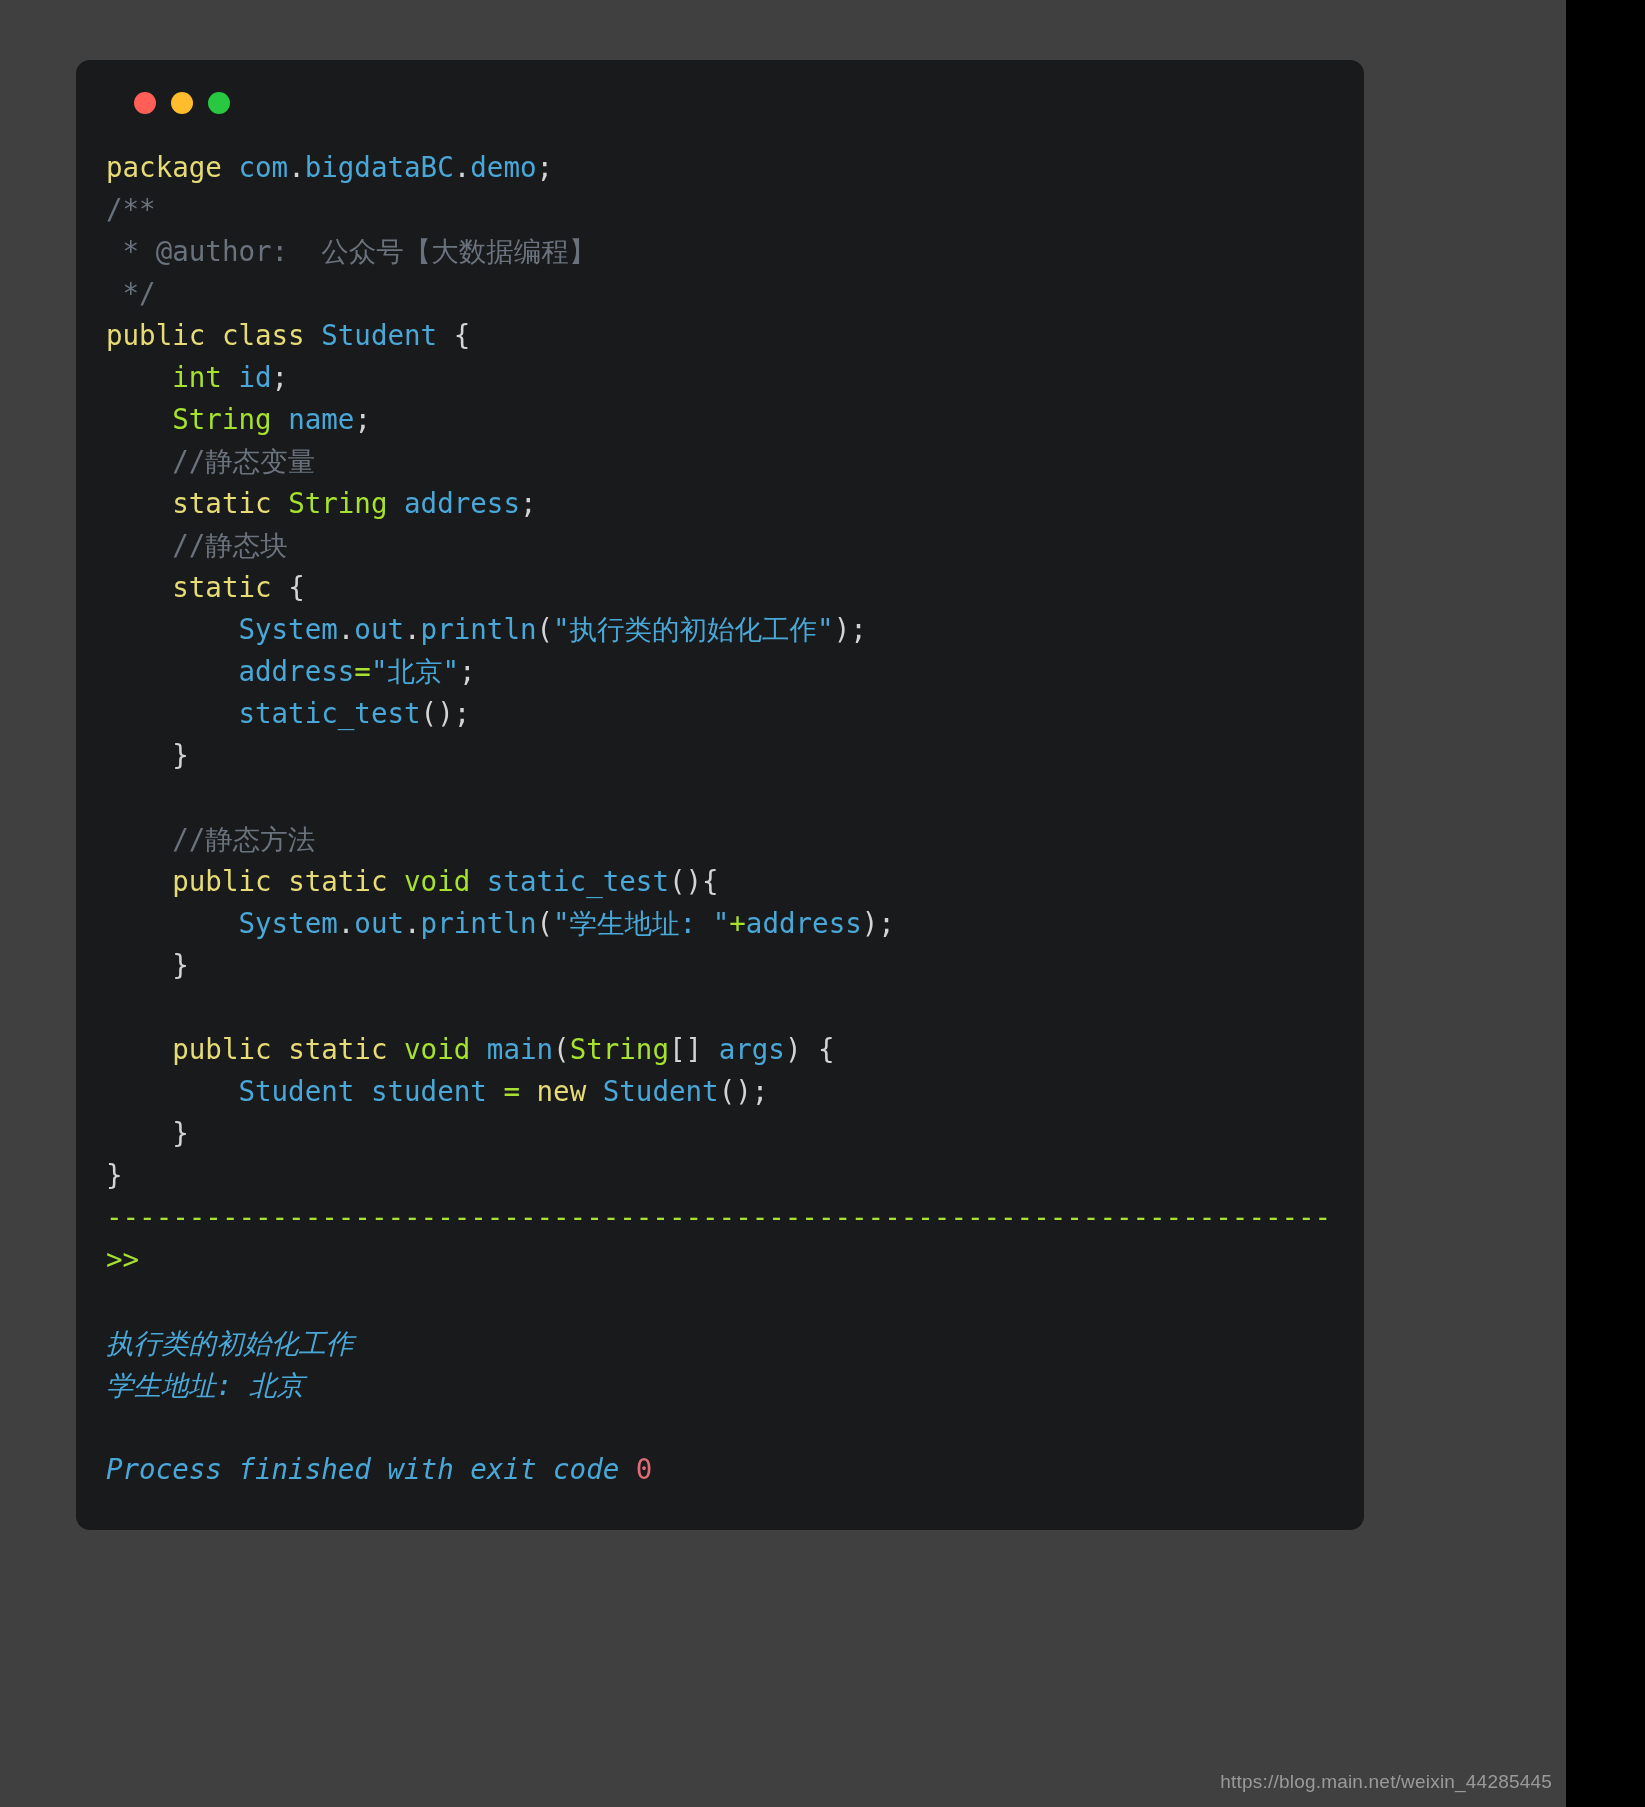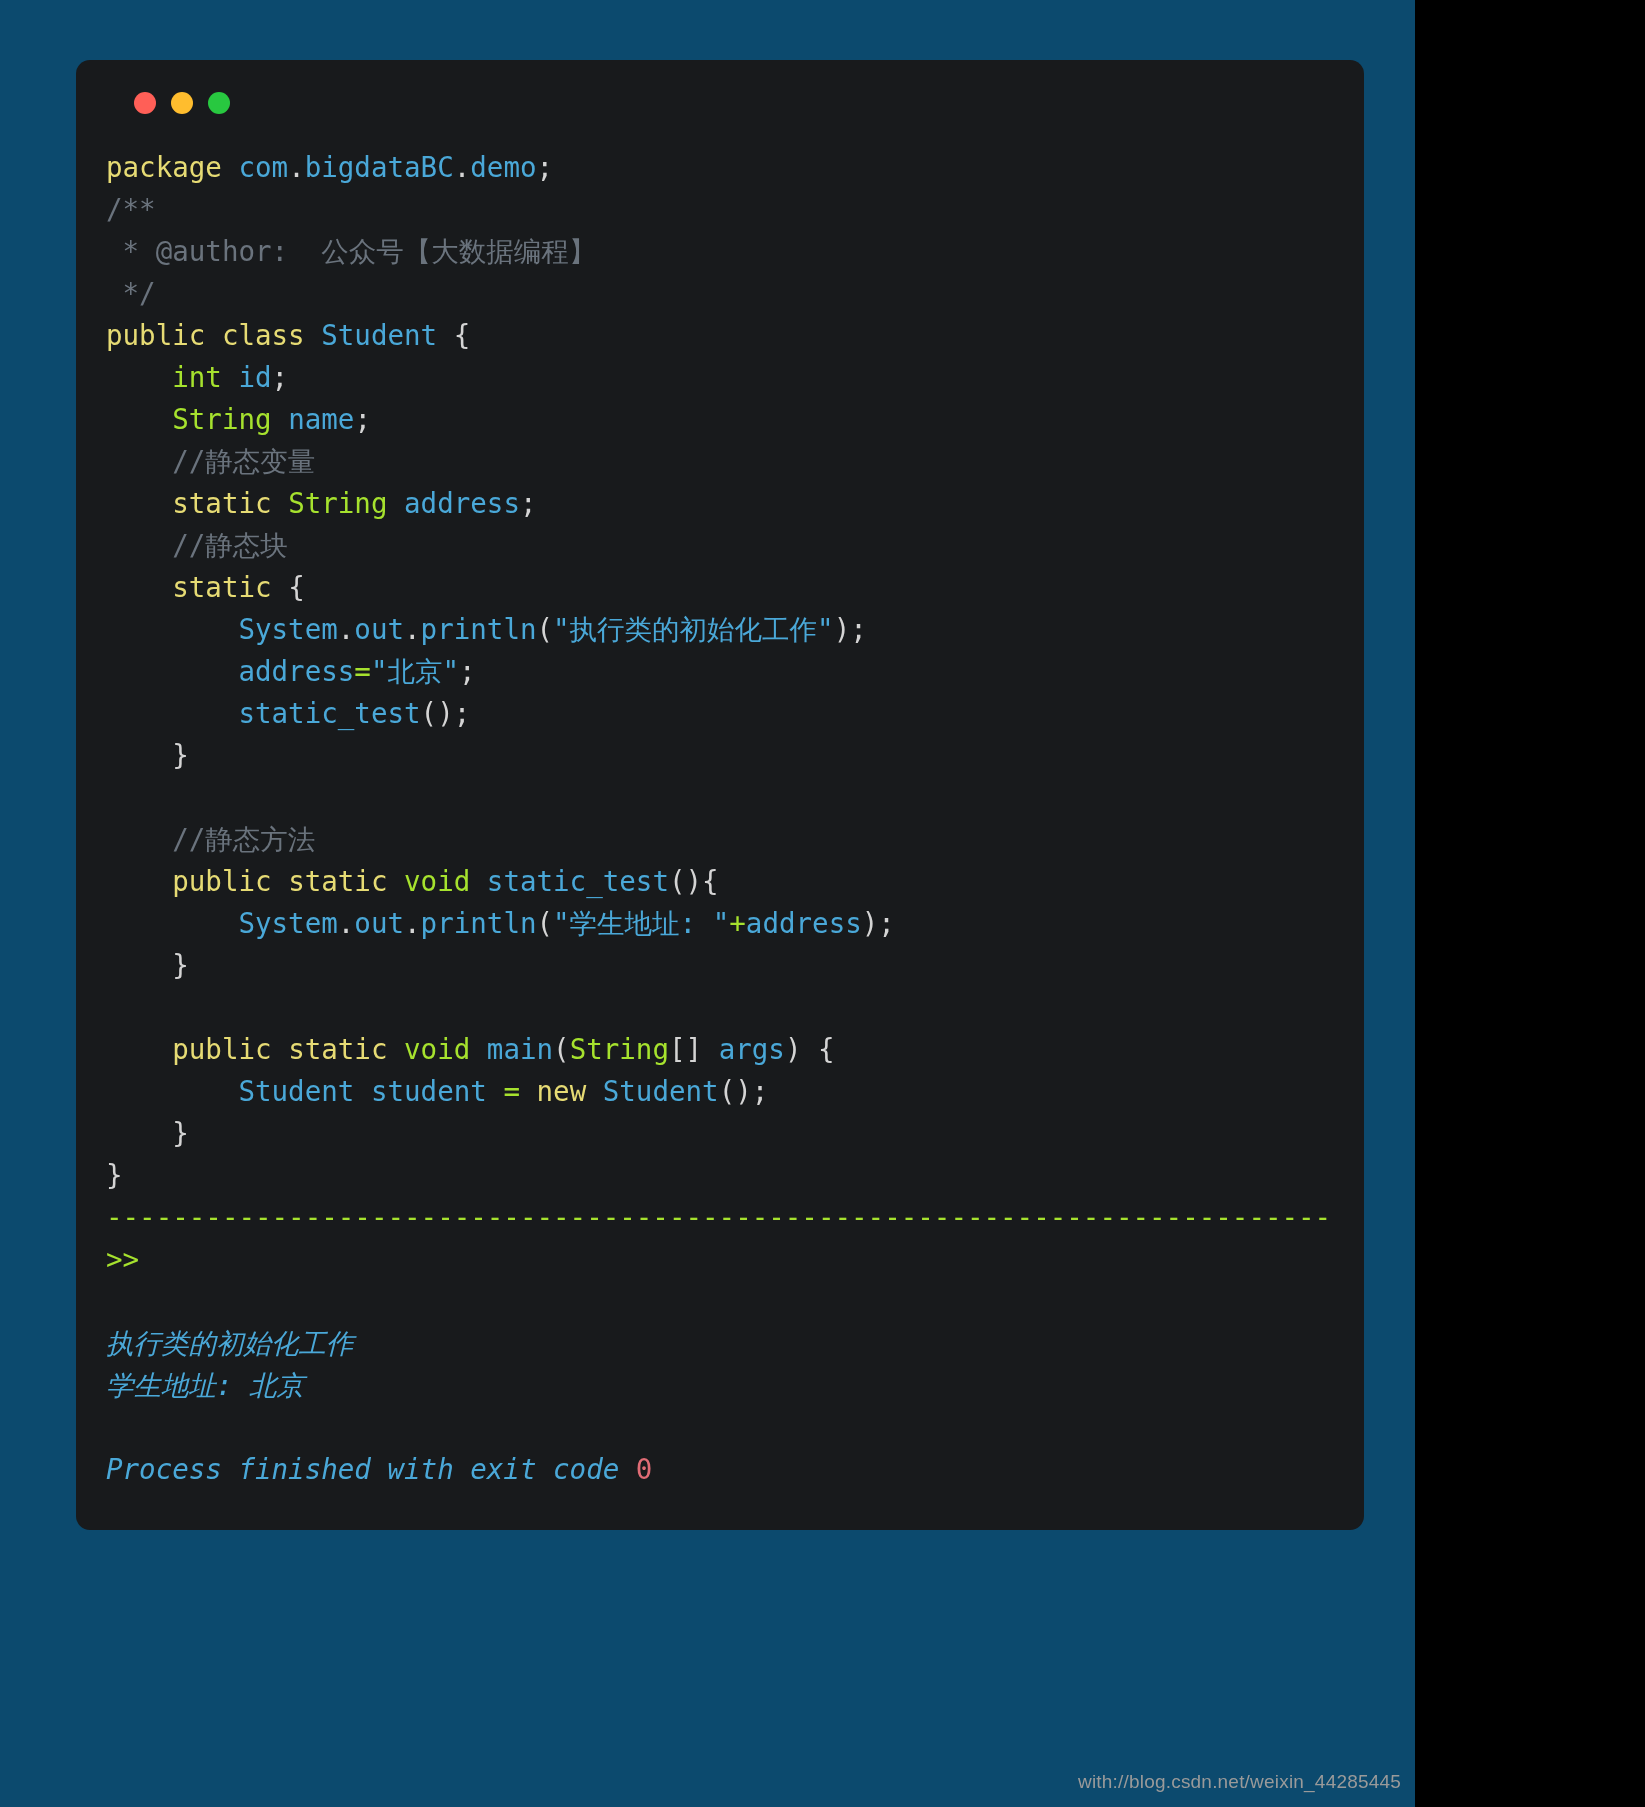--- a/index.html
+++ b/index.html
@@ -10,23 +10,23 @@
     height: 1807px;
     overflow: hidden;
   }
   body {
     font-family: "DejaVu Sans Mono", monospace;
     position: relative;
   }
 
   .page {
     position: relative;
-    width: 1415px;
+    width: 1566px;
     height: 1807px;
-    background: #0c4a6e;
+    background: #404040;
   }
 
   .code-card {
     position: absolute;
     left: 76px;
     top: 60px;
     width: 1222px;          
     padding: 0 36px 40px 30px;
     background: #181a1c;
     border-radius: 14px;
@@ -105,15 +105,15 @@
       <span class="dot dot-min"></span>
       <span class="dot dot-max"></span>
     </div>
 
     <div class="code-body" id="code-block"><div class="code-line"><span class="kw">package </span><span class="ident">com</span><span class="punc">.</span><span class="ident">bigdataBC</span><span class="punc">.</span><span class="ident">demo</span><span class="punc">;</span></div><div class="code-line"><span class="cmt">/**</span></div><div class="code-line"><span class="cmt"> * @author:  公众号【大数据编程】</span></div><div class="code-line"><span class="cmt"> */</span></div><div class="code-line"><span class="kw">public class </span><span class="ident">Student</span><span class="punc"> {</span></div><div class="code-line"><span class="punc">    </span><span class="type">int</span><span class="punc"> </span><span class="ident">id</span><span class="punc">;</span></div><div class="code-line"><span class="punc">    </span><span class="type">String</span><span class="punc"> </span><span class="ident">name</span><span class="punc">;</span></div><div class="code-line"><span class="cmt">    //静态变量</span></div><div class="code-line"><span class="punc">    </span><span class="kw">static </span><span class="type">String</span><span class="punc"> </span><span class="ident">address</span><span class="punc">;</span></div><div class="code-line"><span class="cmt">    //静态块</span></div><div class="code-line"><span class="punc">    </span><span class="kw">static</span><span class="punc"> {</span></div><div class="code-line"><span class="punc">        </span><span class="ident">System</span><span class="punc">.</span><span class="ident">out</span><span class="punc">.</span><span class="ident">println</span><span class="punc">(</span><span class="str">"执行类的初始化工作"</span><span class="punc">);</span></div><div class="code-line"><span class="punc">        </span><span class="ident">address</span><span class="op">=</span><span class="str">"北京"</span><span class="punc">;</span></div><div class="code-line"><span class="punc">        </span><span class="ident">static_test</span><span class="punc">();</span></div><div class="code-line"><span class="punc">    }</span></div><div class="code-line">&nbsp;</div><div class="code-line"><span class="cmt">    //静态方法</span></div><div class="code-line"><span class="punc">    </span><span class="kw">public static </span><span class="type">void</span><span class="punc"> </span><span class="ident">static_test</span><span class="punc">(){</span></div><div class="code-line"><span class="punc">        </span><span class="ident">System</span><span class="punc">.</span><span class="ident">out</span><span class="punc">.</span><span class="ident">println</span><span class="punc">(</span><span class="str">"学生地址: "</span><span class="op">+</span><span class="ident">address</span><span class="punc">);</span></div><div class="code-line"><span class="punc">    }</span></div><div class="code-line">&nbsp;</div><div class="code-line"><span class="punc">    </span><span class="kw">public static </span><span class="type">void</span><span class="punc"> </span><span class="ident">main</span><span class="punc">(</span><span class="type">String</span><span class="punc">[] </span><span class="ident">args</span><span class="punc">) {</span></div><div class="code-line"><span class="punc">        </span><span class="ident">Student</span><span class="punc"> </span><span class="ident">student</span><span class="punc"> </span><span class="op">=</span><span class="punc"> </span><span class="kw">new </span><span class="ident">Student</span><span class="punc">();</span></div><div class="code-line"><span class="punc">    }</span></div><div class="code-line"><span class="punc">}</span></div></div>
 
     <div class="code-body" id="console-block"><div class="code-line sep-line">------------------------------------------------------------------------------------------</div><div class="code-line prompt">&gt;&gt;</div><div class="code-line">&nbsp;</div><div class="code-line out">执行类的初始化工作</div><div class="code-line out">学生地址: 北京</div><div class="code-line">&nbsp;</div><div class="code-line"><span class="out">Process finished with exit code </span><span class="num">0</span></div></div>
 
   </div>
 
-  <div class="watermark">with://blog.csdn.net/weixin_44285445</div>
+  <div class="watermark">https://blog.main.net/weixin_44285445</div>
 
 </div>
 
 </body></html>

